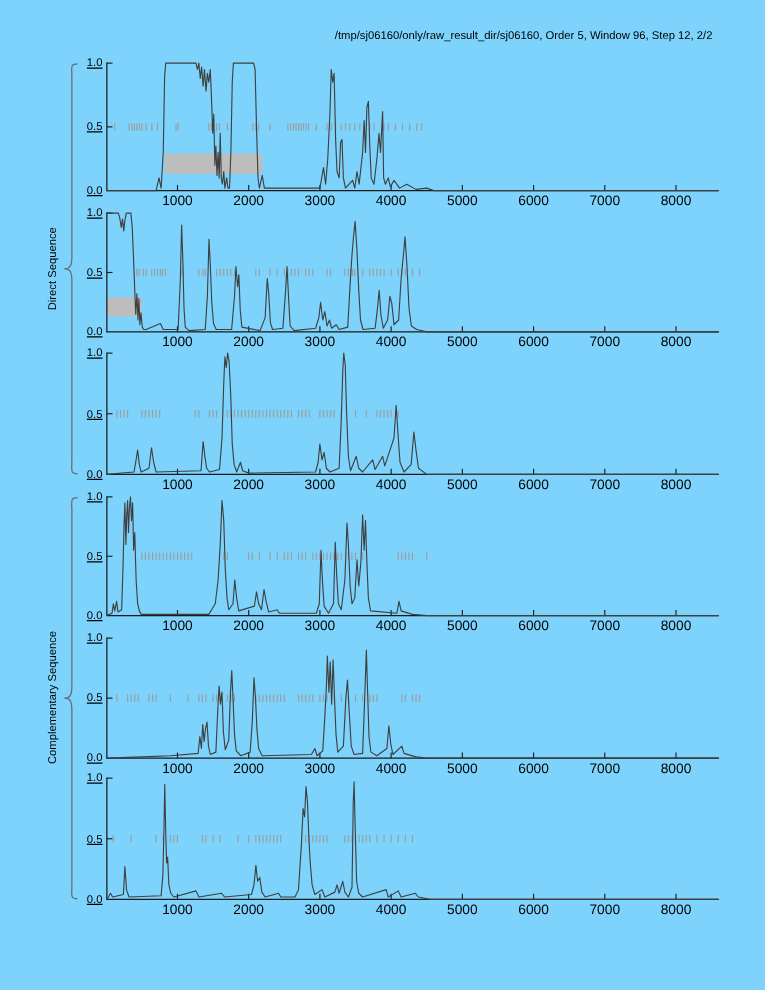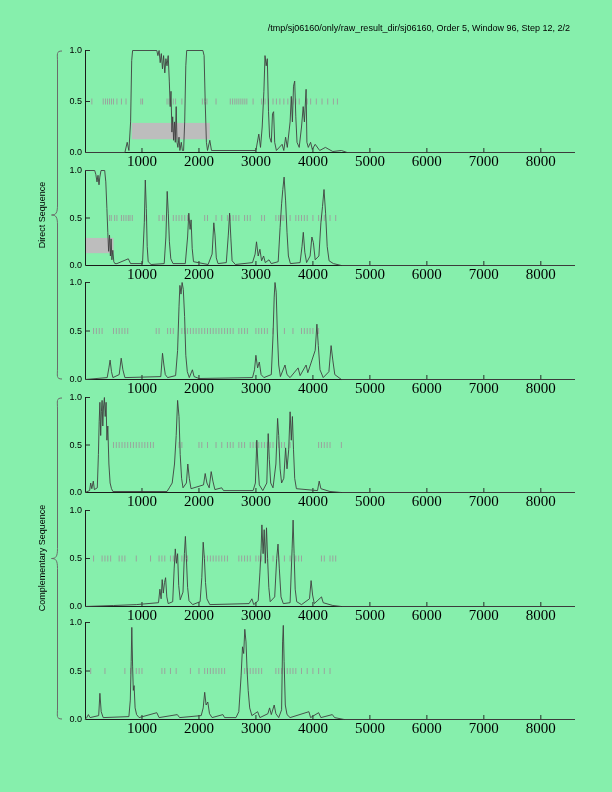--- a/index.html
+++ b/index.html
@@ -1,22 +1,22 @@
 <!DOCTYPE html>
 <html><head>
 <meta charset="utf-8">
 <style>
   html,body{margin:0;padding:0;background:#ffffff;}
-  #page{position:relative;width:612px;height:792px;background:#86efac;overflow:hidden;
+  #page{position:relative;width:612px;height:792px;background:#7dd3fc;overflow:hidden;
         font-family:"Liberation Sans",sans-serif;color:#000;}
   .title{position:absolute;top:23px;left:0;right:42px;text-align:right;font-size:9px;white-space:nowrap;}
   .xlabel{position:absolute;left:85px;width:490px;text-align:center;top:736px;font-size:9px;}
   .grouplabel{position:absolute;font-size:9px;text-align:center;height:12px;line-height:12px;white-space:nowrap;}
-  .ytick{position:absolute;width:24px;text-align:right;font-size:9px;line-height:10px;}
-  .xtick{position:absolute;width:34px;text-align:center;font-size:15px;line-height:10px;font-family:Liberation Serif, serif;}
+  .ytick{position:absolute;width:24px;text-align:right;font-size:9px;line-height:10px;text-decoration:underline;}
+  .xtick{position:absolute;width:34px;text-align:center;font-size:11px;line-height:10px;}
   .panel-svg{position:absolute;overflow:visible;}
   .brace-svg{position:absolute;overflow:visible;}
 </style>
 </head>
 <body>
 
 <div id="page">
   <div class="title">/tmp/sj06160/only/raw_result_dir/sj06160, Order 5, Window 96, Step 12, 2/2</div>
 
   <div class="grouplabel" style="width:140px;left:-28px;top:209px;transform:rotate(-90deg);">Direct Sequence</div>

